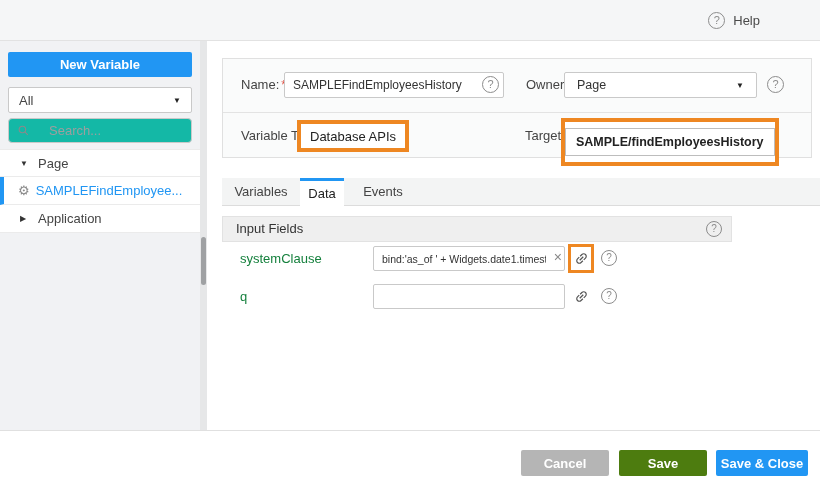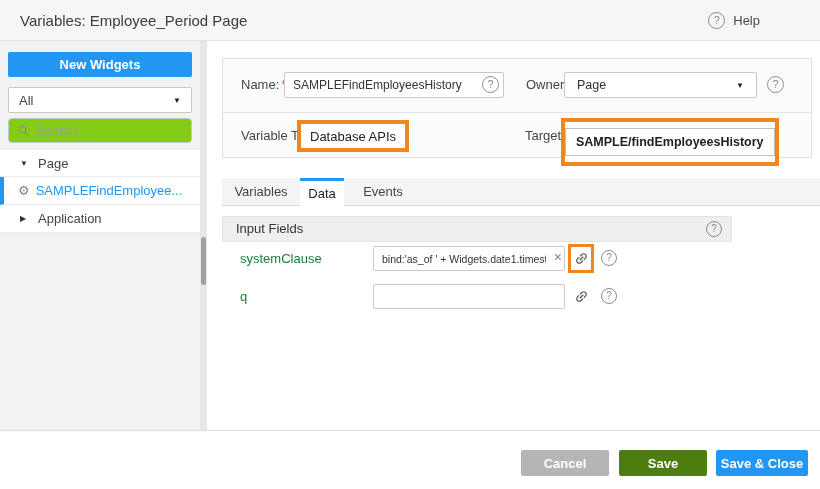--- a/index.html
+++ b/index.html
@@ -23,22 +23,22 @@
   
   .sidebar { position:absolute; left:0; top:41px; width:200px; height:389px; background:#f1f2f4; }
   .new-var-btn { position:absolute; left:8px; top:11px; width:184px; height:25px;
     background:#2196f3; border:none; border-radius:2px; color:#fff;
     font-family:inherit; font-size:13px; font-weight:bold; cursor:pointer; }
   .filter-select { position:absolute; left:8px; top:46px; width:184px; height:26px;
     background:#fff; border:1px solid #c9c9c9; border-radius:2px;
     display:flex; align-items:center; padding:0 10px; cursor:pointer; color:#444; }
   .filter-select .arrow { margin-left:auto; font-size:8px; color:#222; }
   .search-box { position:absolute; left:8px; top:77px; width:184px; height:25px;
-    background:#84cc16; border:1px solid #c9c9c9; border-radius:4px;
-    display:flex; align-items:center; padding:0 8px; gap:6px; }
+    background:#14b8a6; border:1px solid #c9c9c9; border-radius:4px;
+    display:flex; align-items:center; padding:0 8px; gap:19px; }
   .search-box input { border:none; outline:none; flex:1; min-width:0;
     font-family:inherit; font-size:13px; color:#444; background:transparent; }
   .search-box input::placeholder { color:#9e9e9e; }
   .tree-row { position:absolute; left:0; width:200px; height:28px; background:#fff;
     border-bottom:1px solid #ebebeb; display:flex; align-items:center; cursor:pointer; }
   .tree-row.first { border-top:1px solid #ebebeb; }
   .tree-row .caret { width:12px; margin-left:20px; font-size:8px; color:#333; }
   .tree-row .row-label { margin-left:6px; color:#444; white-space:nowrap; }
   .tree-row.selected { border-left:4px solid #2196f3; }
   .tree-row.selected .row-label { color:#2196f3; margin-left:6px; }
@@ -106,29 +106,28 @@
   .btn-cancel { left:521px; width:88px; background:#b5b5b5; }
   .btn-save { left:619px; width:88px; background:#4d7c0f; }
   .btn-save-close { left:716px; width:92px; background:#2196f3; }
 
   .link-svg { transform:rotate(-45deg); display:block; }
 </style>
 </head>
 <body>
 
 <div class="header">
-  <div class="header-title">Variables: Employee_Period Page</div>
   <div class="help-group">
     <span class="qicon">?</span>
     <span class="help-label">Help</span>
   </div>
 </div>
 
 <div class="sidebar">
-  <button class="new-var-btn">New Widgets</button>
+  <button class="new-var-btn">New Variable</button>
 
   <div class="filter-select">
     <span>All</span>
     <span class="arrow">▼</span>
   </div>
 
   <div class="search-box">
     <svg width="13" height="13" viewBox="0 0 24 24">
       <circle cx="10" cy="10" r="6" fill="none" stroke="#8a8a8a" stroke-width="2"></circle>
       <line x1="14.5" y1="14.5" x2="20" y2="20" stroke="#8a8a8a" stroke-width="2"></line>

